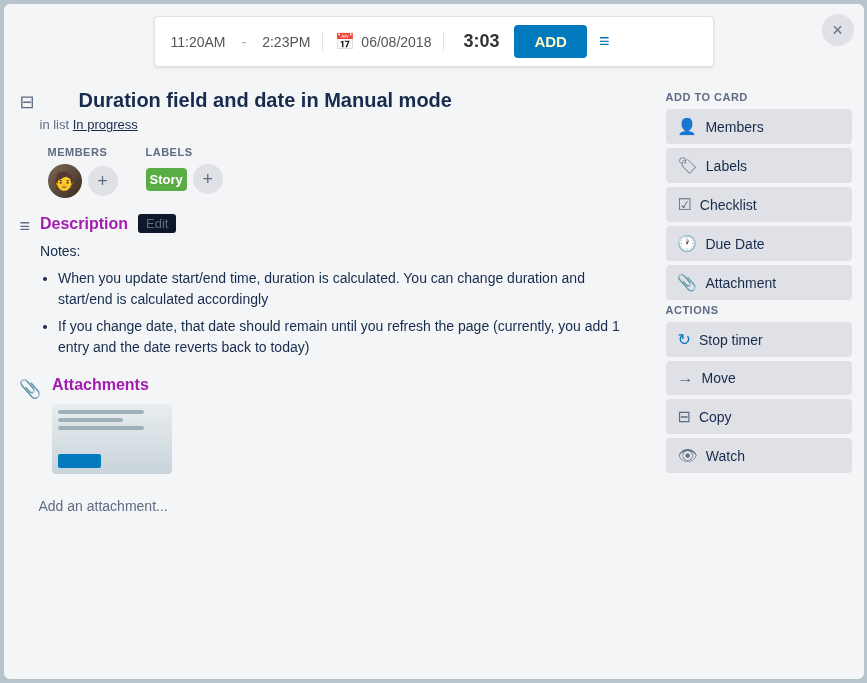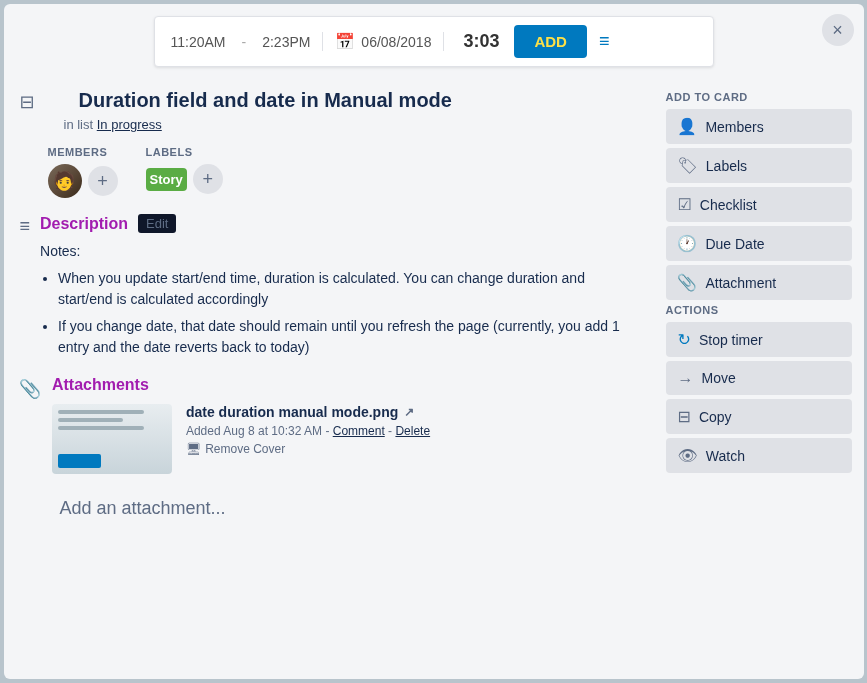--- a/index.html
+++ b/index.html
@@ -76,21 +76,21 @@
     .cal-icon { font-size: 16px; color: #888; }
     .timer-duration {
       font-size: 18px;
       font-weight: bold;
       color: #333;
       min-width: 50px;
       text-align: center;
     }
     .add-btn {
       background: #0079bf;
-      color: #fde047;
+      color: #fef9c3;
       border: none;
       border-radius: 4px;
       padding: 8px 20px;
       font-size: 15px;
       font-weight: bold;
       cursor: pointer;
     }
     .timer-list-icon {
       color: #0079bf;
       font-size: 18px;
@@ -130,21 +130,21 @@
     .card-title {
       font-size: 20px;
       font-weight: bold;
       color: #172b4d;
       line-height: 1.3;
       padding-left: 34px;
     }
     .in-list {
       font-size: 13px;
       color: #5e6c84;
-      margin-left: 44px;
+      margin-left: 20px;
       margin-bottom: 14px;
     }
     .in-list a {
       color: #172b4d;
       text-decoration: underline;
     }
 
     
     .meta-section {
       display: flex;
@@ -304,27 +304,27 @@
     .remove-cover {
       font-size: 12px;
       color: #5e6c84;
       cursor: pointer;
       display: flex;
       align-items: center;
       gap: 4px;
       text-decoration: none;
     }
     .add-attachment {
-      font-size: 18px;
+      font-size: 14px;
       color: #5e6c84;
       cursor: pointer;
       text-decoration: none;
       display: inline-block;
       margin-top: 12px;
-      margin-left: 40px;
+      margin-left: 19px;
     }
 
     
     .sidebar-section-title {
       font-size: 11px;
       font-weight: bold;
       color: #5e6c84;
       text-transform: uppercase;
       letter-spacing: 0.5px;
       margin-bottom: 6px;
@@ -437,37 +437,20 @@
           </div>
           <div class="attachment-item">
             <div class="attachment-thumb">
               <div class="thumb-content">
                 <div class="thumb-line medium"></div>
                 <div class="thumb-line short"></div>
                 <div class="thumb-line medium"></div>
                 <div class="thumb-line blue"></div>
               </div>
             </div>
-            <div class="attachment-info">
-              <div class="attachment-name">
-                <span>date duration manual mode.png</span>
-                <span class="external-icon">↗</span>
-              </div>
-              <div class="attachment-meta">
-                <span>Added Aug 8 at 10:32 AM</span>
-                <span> - </span>
-                <a href="#">Comment</a>
-                <span> - </span>
-                <a href="#">Delete</a>
-              </div>
-              <a href="#" class="remove-cover">
-                <span>🖥</span>
-                <span>Remove Cover</span>
-              </a>
-            </div>
           </div>
         </div>
       </div>
 
       <a href="#" class="add-attachment">Add an attachment...</a>
 
     </div>
 
     <div class="sidebar">
 

